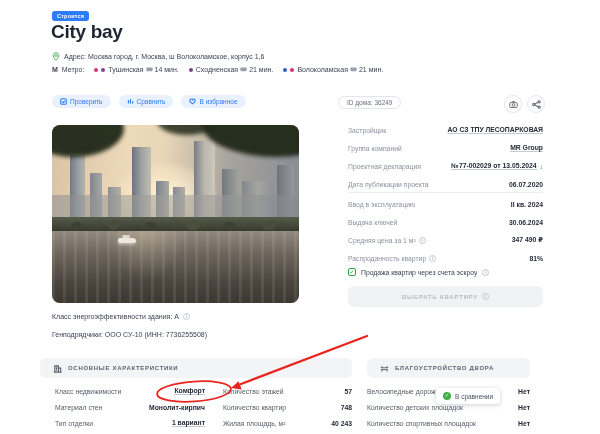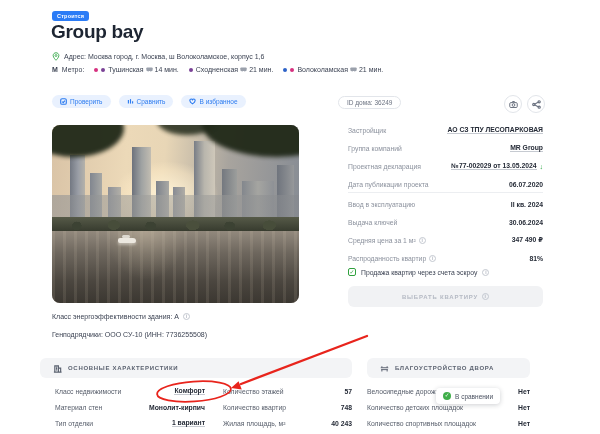--- a/index.html
+++ b/index.html
@@ -106,21 +106,21 @@
 
   
   .annot { left:0; top:0; width:600px; height:434px; z-index:40; pointer-events:none; }
 </style>
 </head>
 <body>
 
 <div class="page">
 
   <div class="abs badge">Строится</div>
-  <h1 class="abs title">Group bay</h1>
+  <h1 class="abs title">City bay</h1>
 
   <div class="abs inforow addr">
     <svg width="8" height="9" viewBox="0 0 10 12">
       <path d="M5 1 C2.8 1 1.2 2.7 1.2 4.8 C1.2 7.4 5 11 5 11 C5 11 8.8 7.4 8.8 4.8 C8.8 2.7 7.2 1 5 1 Z" fill="none" stroke="#21a038" stroke-width="1.1"></path>
       <circle cx="5" cy="4.7" r="1.3" fill="none" stroke="#21a038" stroke-width="1"></circle>
     </svg>
     <span>Адрес: Москва город, г. Москва, ш Волоколамское, корпус 1,6</span>
   </div>
 
   <div class="abs inforow metro">

